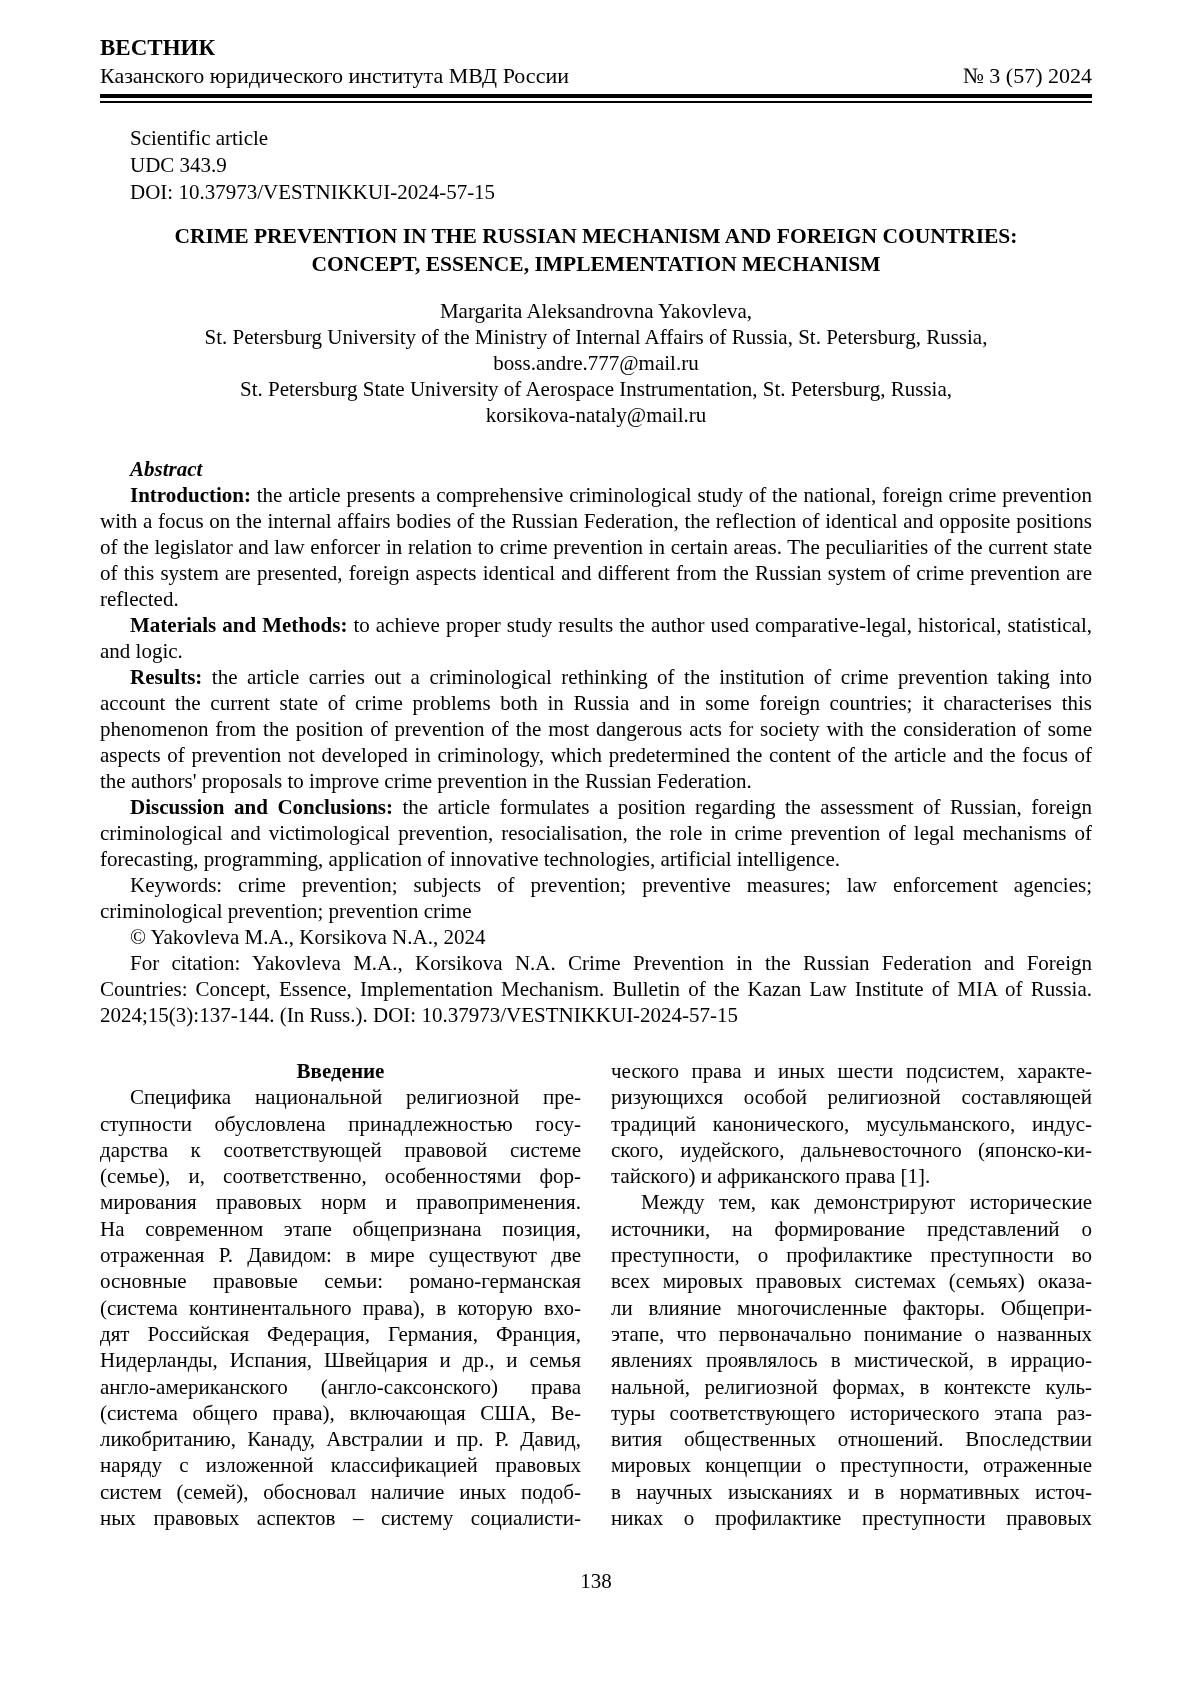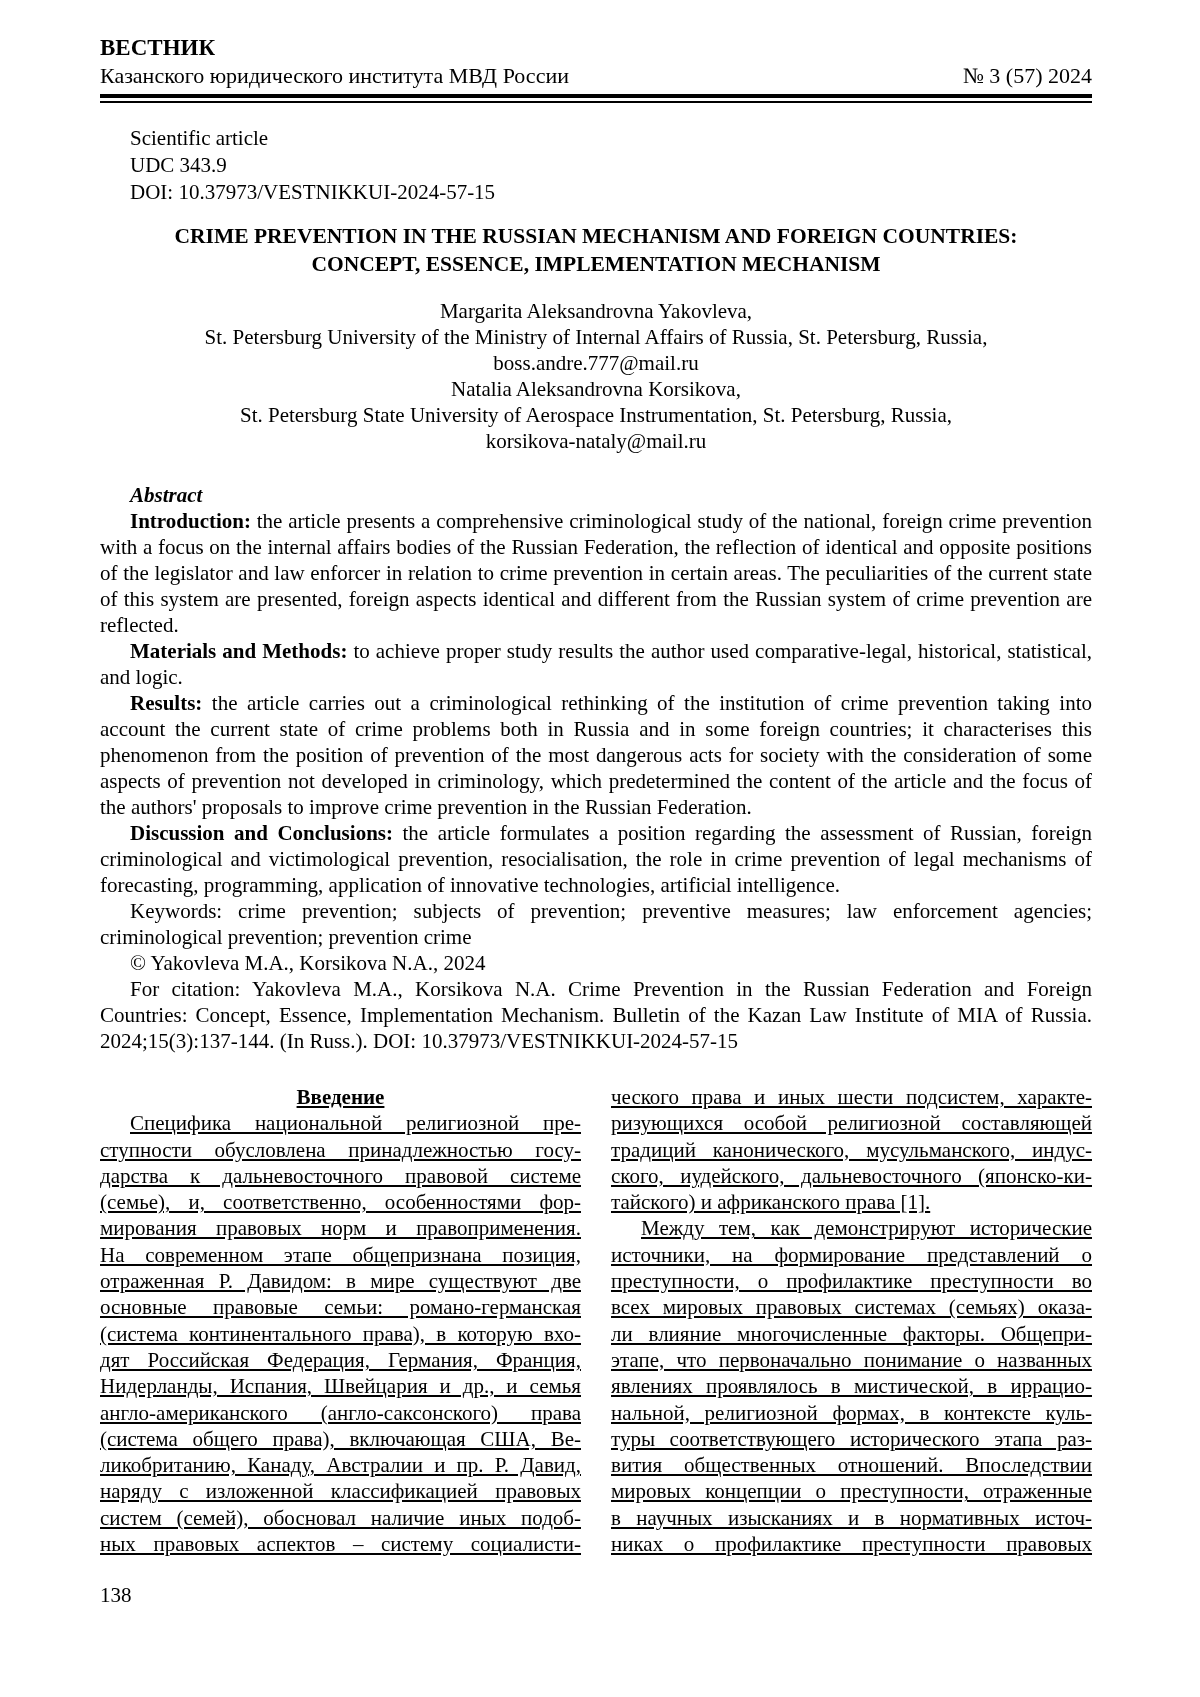--- a/index.html
+++ b/index.html
@@ -28,28 +28,28 @@
   
   .abstract { margin-top: 28px; font-size: 21px; line-height: 26px; }
   .abs-head { font-weight: bold; font-style: italic; text-indent: 30px; }
   .abs-p { margin: 0; text-align: justify; text-indent: 30px; }
   .keywords { margin: 0; text-align: justify; text-indent: 30px; }
   .copyright { margin: 0; text-indent: 30px; }
   .citation { margin: 0; text-align: justify; text-indent: 30px; }
 
   
   .columns { margin-top: 30px; display: flex; gap: 30px; font-size: 21px; line-height: 26.3px; }
-  .col { width: 481px; text-decoration: underline; }
+  .col { width: 481px; }
   .col-head { font-weight: bold; text-align: center; }
   .jline { text-align: justify; text-align-last: justify; white-space: normal; }
   .jline.indent { text-indent: 30px; }
   .jline.pend { text-align-last: left; }
 
   
-  .footer { margin-top: 26px; font-size: 21px; }
+  .footer { margin-top: 38px; text-align: center; font-size: 21px; }
 </style>
 </head>
 <body>
 
 <div class="page">
 
   <header>
     <div class="jname">ВЕСТНИК</div>
     <div class="jrow">
       <div>Казанского юридического института МВД России</div>
@@ -66,21 +66,20 @@
 
   <h1 class="title">
     <span>CRIME PREVENTION IN THE RUSSIAN MECHANISM AND FOREIGN COUNTRIES:</span><br>
     <span>CONCEPT, ESSENCE, IMPLEMENTATION MECHANISM</span>
   </h1>
 
   <div class="authors" id="authors">
       <div>Margarita Aleksandrovna Yakovleva,</div>
       <div>St. Petersburg University of the Ministry of Internal Affairs of Russia, St. Petersburg, Russia,</div>
       <div>boss.andre.777@mail.ru</div>
-      <div>Natalia Aleksandrovna Korsikova,</div>
       <div>St. Petersburg State University of Aerospace Instrumentation, St. Petersburg, Russia,</div>
       <div>korsikova-nataly@mail.ru</div>
     </div>
 
   <section class="abstract">
     <div class="abs-head">Abstract</div>
     <div id="abs-sections">
         <p class="abs-p"><b>Introduction:</b> the article presents a comprehensive criminological study of the national, foreign crime prevention with a focus on the internal affairs bodies of the Russian Federation, the reflection of identical and opposite positions of the legislator and law enforcer in relation to crime prevention in certain areas. The peculiarities of the current state of this system are presented, foreign aspects identical and different from the Russian system of crime prevention are reflected.</p>
         <p class="abs-p"><b>Materials and Methods:</b> to achieve proper study results the author used comparative-legal, historical, statistical, and logic.</p>
         <p class="abs-p"><b>Results:</b> the article carries out a criminological rethinking of the institution of crime prevention taking into account the current state of crime problems both in Russia and in some foreign countries; it characterises this phenomenon from the position of prevention of the most dangerous acts for society with the consideration of some aspects of prevention not developed in criminology, which predetermined the content of the article and the focus of the authors' proposals to improve crime prevention in the Russian Federation.</p>
@@ -90,21 +89,21 @@
     <p class="copyright">© Yakovleva M.A., Korsikova N.A., 2024</p>
     <p class="citation">For citation: Yakovleva M.A., Korsikova N.A. Crime Prevention in the Russian Federation and Foreign Countries: Concept, Essence, Implementation Mechanism. Bulletin of the Kazan Law Institute of MIA of Russia. 2024;15(3):137-144. (In Russ.). DOI: 10.37973/VESTNIKKUI-2024-57-15</p>
   </section>
 
   <section class="columns">
     <div class="col">
       <div class="col-head">Введение</div>
       <div id="leftcol">
           <div class="jline indent">Специфика национальной религиозной пре-</div>
           <div class="jline">ступности обусловлена принадлежностью госу-</div>
-          <div class="jline">дарства к дальневосточного правовой системе</div>
+          <div class="jline">дарства к соответствующей правовой системе</div>
           <div class="jline">(семье), и, соответственно, особенностями фор-</div>
           <div class="jline">мирования правовых норм и правоприменения.</div>
           <div class="jline">На современном этапе общепризнана позиция,</div>
           <div class="jline">отраженная Р. Давидом: в мире существуют две</div>
           <div class="jline">основные правовые семьи: романо-германская</div>
           <div class="jline">(система континентального права), в которую вхо-</div>
           <div class="jline">дят Российская Федерация, Германия, Франция,</div>
           <div class="jline">Нидерланды, Испания, Швейцария и др., и семья</div>
           <div class="jline">англо-американского (англо-саксонского) права</div>
           <div class="jline">(система общего права), включающая США, Ве-</div>

